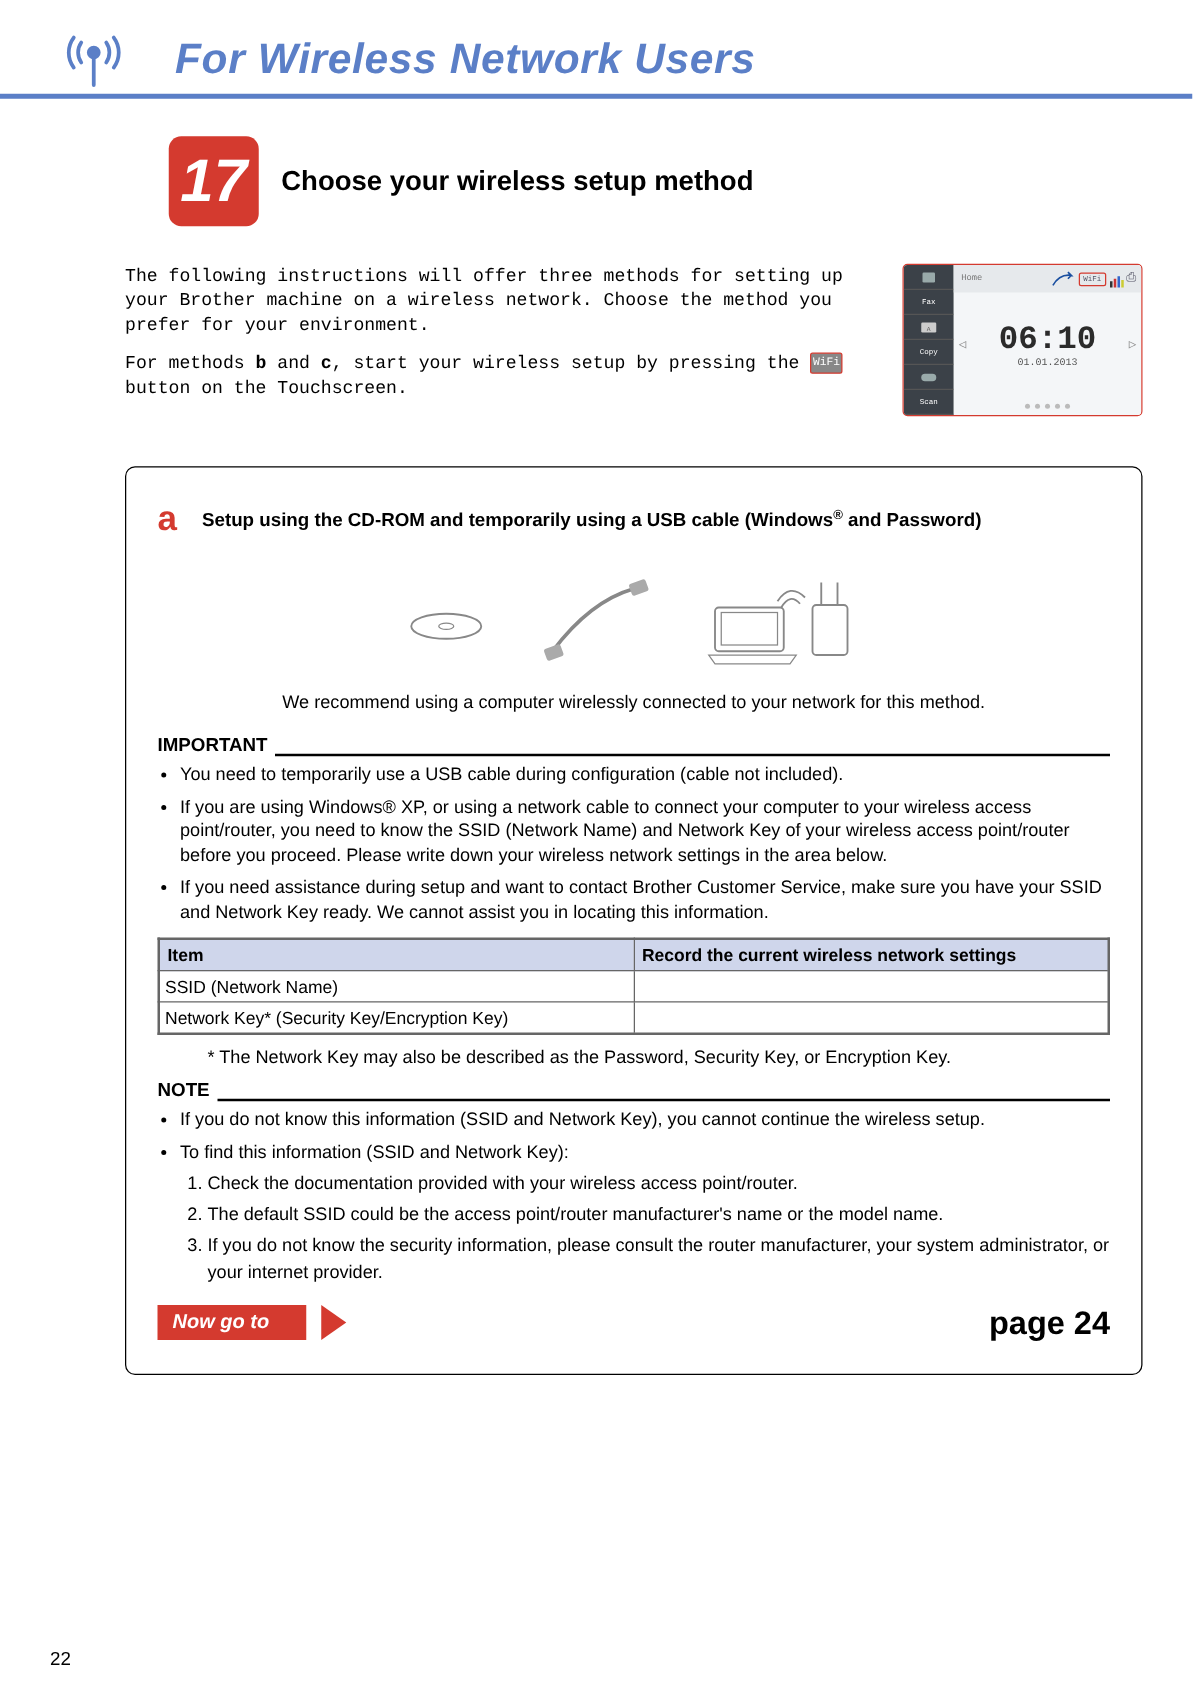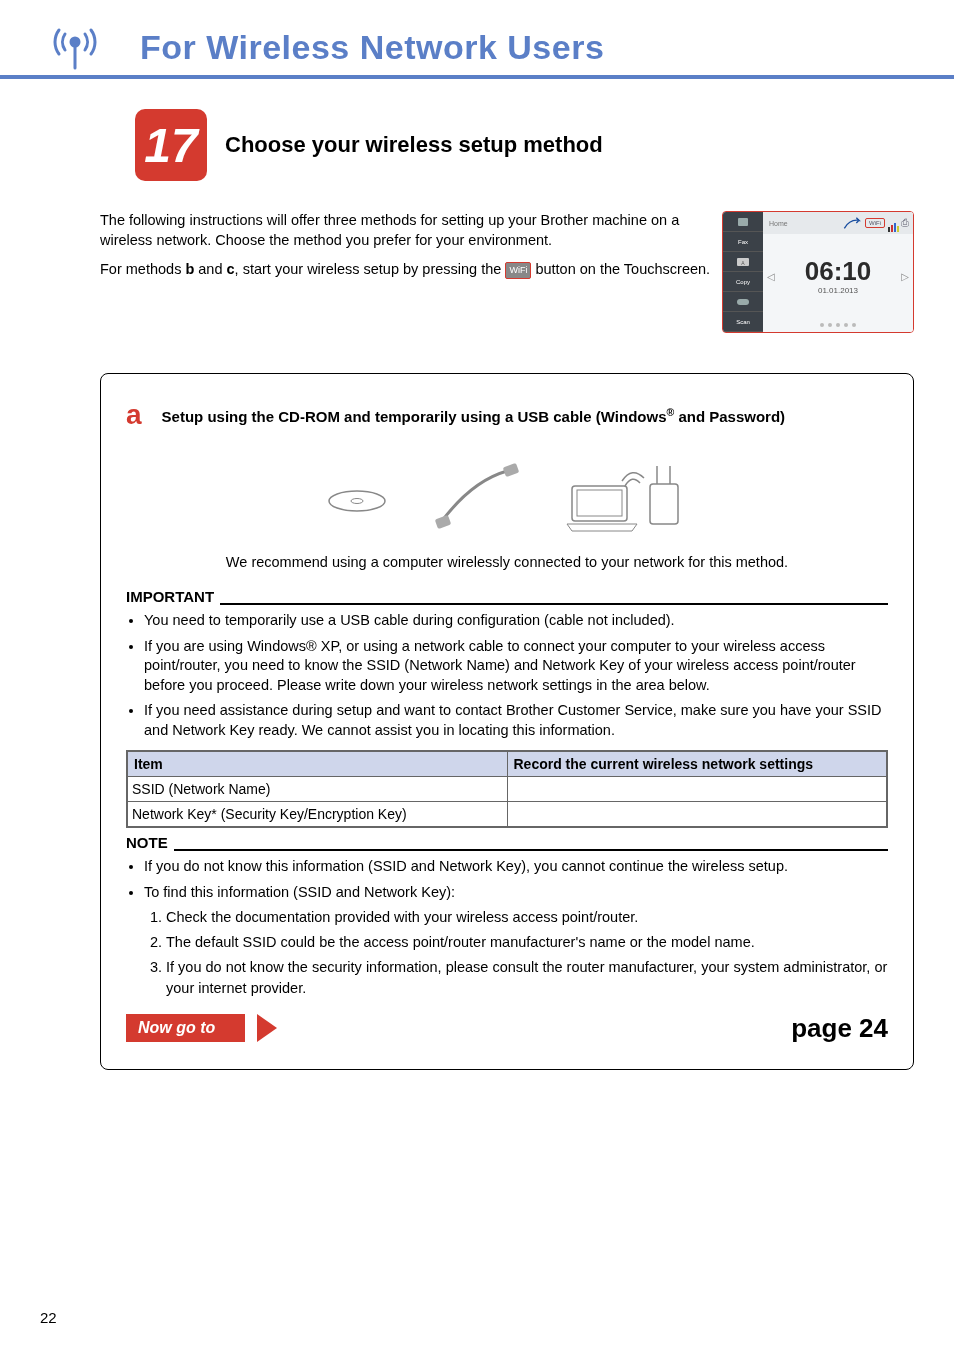--- a/index.html
+++ b/index.html
@@ -1,23 +1,23 @@
 <!DOCTYPE html>
 <html><head>
 <meta charset="utf-8">
 <style>
   html,body{margin:0;padding:0;background:#fff;font-family:Arial,Helvetica,sans-serif;color:#000;font-size:15px;}
   .page{width:954px;height:1350px;position:relative;box-sizing:border-box;padding:20px 40px 0 40px;}
   .banner{display:flex;align-items:center;border-bottom:4px solid #5b7fc7;margin:0 -40px 30px -40px;padding:0 40px;}
   .antenna-icon{width:70px;height:55px;display:flex;align-items:center;justify-content:center;}
-  .banner-title{color:#5b7fc7;font-size:34px;font-weight:bold;margin-left:30px;letter-spacing:0.5px;}
+  .banner-title{color:#5b7fc7;font-size:34px;font-weight:bold;font-style:italic;margin-left:30px;letter-spacing:0.5px;}
   .section-head{display:flex;align-items:center;margin-left:60px;margin-bottom:30px;padding-left:35px;}
   .step-badge{width:72px;height:72px;border-radius:10px;background:#d43a2f;color:#fff;font-size:48px;font-weight:bold;display:flex;align-items:center;justify-content:center;font-style:italic;}
   .step-title{font-size:22px;font-weight:bold;margin-left:18px;}
-  .intro-wrap{display:flex;align-items:flex-start;margin-left:60px;margin-right:0;}
+  .intro-wrap{display:flex;align-items:center;margin-left:60px;margin-right:0;font-family:Liberation Mono, monospace;}
   .intro-text{flex:1;font-size:14.5px;line-height:1.35;}
   .intro-text p{margin:0 0 10px 0;}
   .screen-illus{width:190px;height:120px;border:1px solid #d43a2f;border-radius:4px;margin-left:10px;display:flex;flex-direction:row;overflow:hidden;}
   .screen-left{width:40px;background:#3b4148;display:flex;flex-direction:column;}
   .screen-left .sl-item{flex:1;display:flex;align-items:center;justify-content:center;font-size:6px;color:#fff;border-bottom:1px solid #555;}
   .screen-right{flex:1;background:#f4f6f8;position:relative;display:flex;flex-direction:column;}
   .sr-top{height:22px;background:#e6e9ec;display:flex;align-items:center;justify-content:flex-end;padding:0 4px;gap:2px;}
   .sr-top .home-lbl{font-size:7px;color:#777;margin-right:auto;margin-left:2px;}
   .sr-top .arrow-draw{width:20px;height:14px;}
   .sr-top .wifi-chip{border:1px solid #d43a2f;font-size:6px;padding:1px 3px;border-radius:2px;color:#556;}
@@ -46,21 +46,21 @@
   table.settings th{background:#cfd6eb;text-align:left;padding:4px 6px;border:1px solid #666;font-weight:bold;}
   table.settings td{padding:4px 4px;border:1px solid #666;}
   .asterisk-note{font-size:14.5px;margin:10px 0 10px 40px;}
   ol.numlist{margin:4px 0 0 22px;padding:0;font-size:14.5px;line-height:1.45;}
   ol.numlist li{margin-bottom:4px;}
   .goto-row{display:flex;align-items:center;margin-top:14px;}
   .goto-chev{position:relative;height:20px;display:flex;align-items:center;gap:12px;}
   .goto-bar{background:#d43a2f;color:#fff;font-weight:bold;font-style:italic;font-size:16px;padding:3px 30px 3px 12px;line-height:22px;}
   .goto-tri{width:0;height:0;border-top:14px solid transparent;border-bottom:14px solid transparent;border-left:20px solid #d43a2f;}
   .goto-page{margin-left:auto;font-size:26px;font-weight:bold;}
-  .page-num{position:absolute;bottom:24px;left:40px;font-size:15px;}
+  .page-num{position:absolute;bottom:14px;left:40px;font-size:15px;}
   sup{font-size:0.7em;}
 </style>
 </head>
 <body>
 
 <div class="page">
 
   <div class="banner">
     <div class="antenna-icon">
       <svg width="60" height="48" viewBox="0 0 60 48">
@@ -190,20 +190,21 @@
         <td>SSID (Network Name)</td>
         <td></td>
       </tr>
       <tr>
         <td>Network Key* (Security Key/Encryption Key)</td>
         <td></td>
       </tr>
     </tbody>
       </table>
 
+    <div class="asterisk-note">*  The Network Key may also be described as the Password, Security Key, or Encryption Key.</div>
 
     <div class="hr-head">
         <span class="lbl">NOTE</span>
         <span class="line"></span>
       </div>
     <ul class="bullets">
       <li>If you do not know this information (SSID and Network Key), you cannot continue the wireless setup.</li>
       <li>
         <span>To find this information (SSID and Network Key):</span>
         <ol class="numlist">

